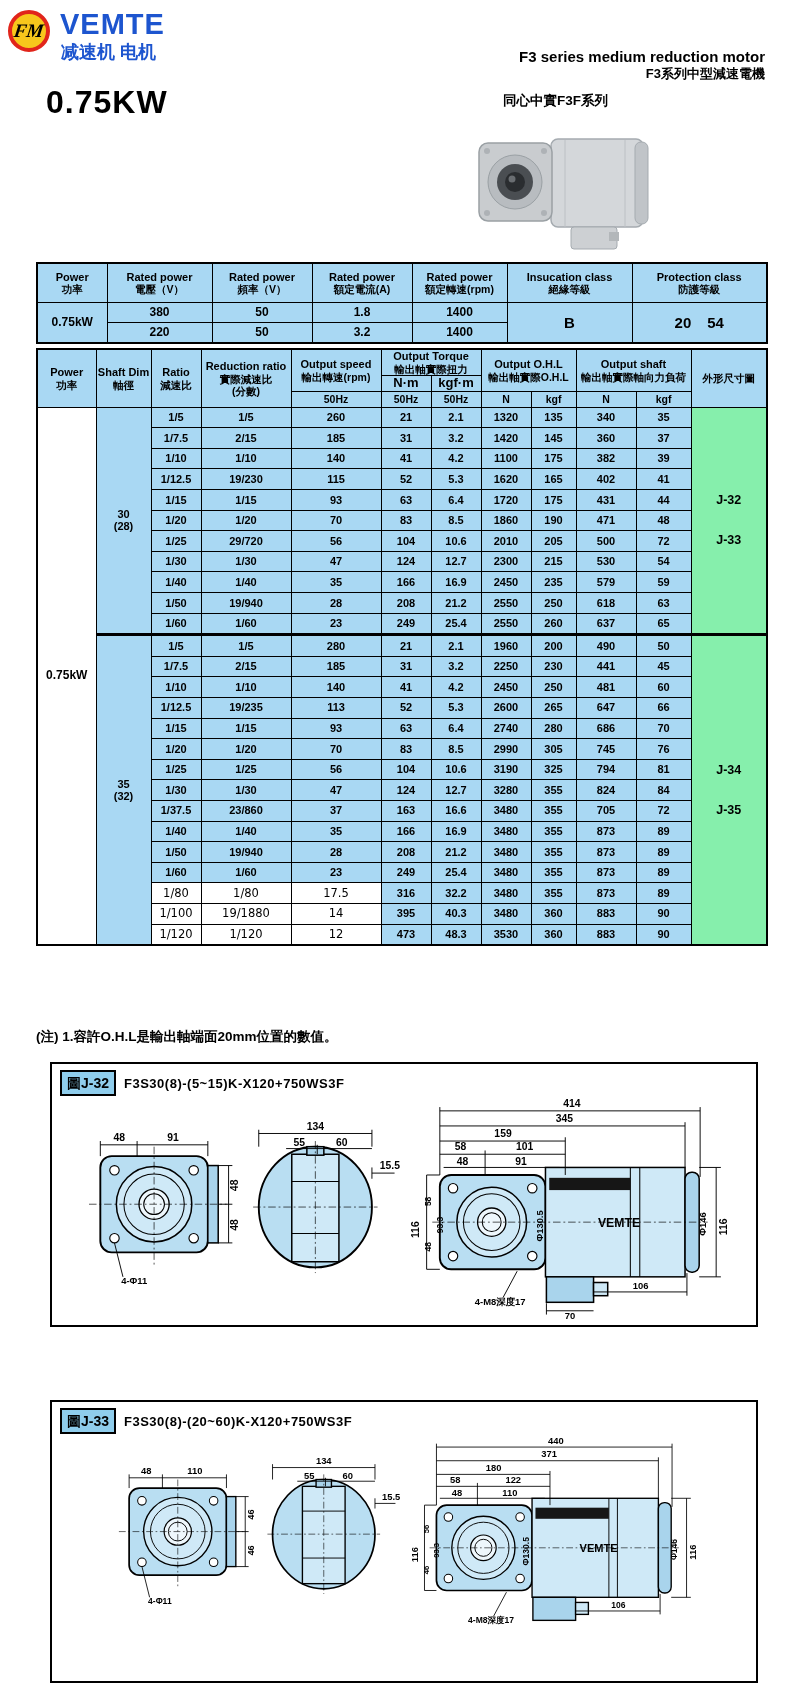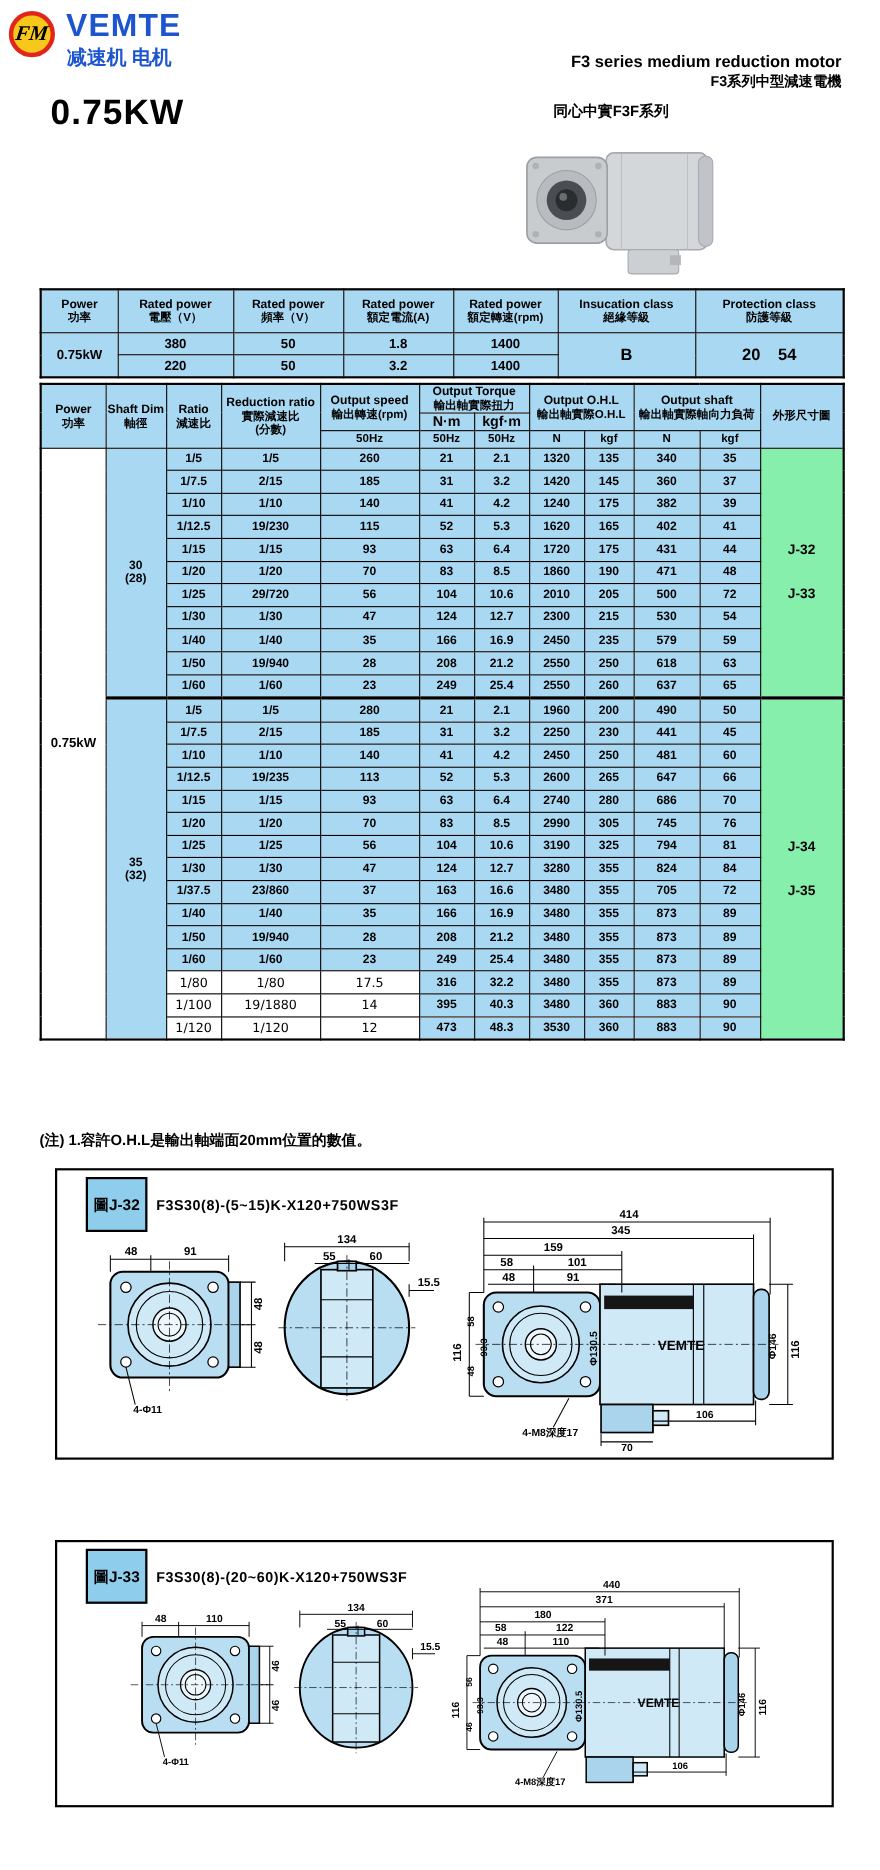--- a/index.html
+++ b/index.html
@@ -37,23 +37,23 @@
   #t2 td{height:19.6px;font-size:11px;}
   #t2 td.pcol{background:#fff;font-size:12px;}
   #t2 td.dimcol{background:#86efac;font-size:12.5px;}
   #t2 td.dimcol div{margin:26px 0;}
   #t2 td.wc{background:#fff;font-weight:normal;font-family:"DejaVu Sans",sans-serif;font-size:11.5px;}
   #t2 tr.secbreak td{border-top:3px solid #000;}
   .note{position:absolute;left:36px;top:1028px;font-size:13.5px;font-weight:bold;}
   
   .dwg-box{position:absolute;left:50px;width:708px;border:2.4px solid #000;background:#fff;box-sizing:border-box;}
   #dwg1{top:1062px;height:265px;}
-  #dwg2{top:1400px;height:243px;}
+  #dwg2{top:1400px;height:283px;}
   .dwg-head{position:absolute;left:8px;top:6px;display:flex;align-items:center;gap:8px;}
-  .badge{display:inline-block;background:#8fcdec;border:2px solid #000;padding:14px 5px;font-size:14px;font-weight:bold;line-height:18px;margin-left:18px;}
+  .badge{display:inline-block;background:#8fcdec;border:2px solid #000;padding:2px 5px;font-size:14px;font-weight:bold;line-height:18px;}
   .dwg-title{font-size:13px;font-weight:bold;letter-spacing:.5px;}
   .dwg-svg{position:absolute;left:2px;top:28px;}
   
   .pb{fill:#b9def2;stroke:#000;stroke-width:2;}
   .pb2{fill:#a9d4ec;stroke:#000;stroke-width:1.6;}
   .pc{fill:#cfe9f7;stroke:#000;stroke-width:1.6;}
   .pc2{fill:none;stroke:#000;stroke-width:1.1;}
   .pc3{fill:#eef7fc;stroke:#000;stroke-width:1.4;}
   .bolt{fill:#fff;stroke:#000;stroke-width:1.2;}
   .dim{stroke:#000;stroke-width:1;fill:none;}
@@ -262,21 +262,21 @@
           <td>145</td>
           <td>360</td>
           <td>37</td>
         </tr>
         <tr>
           <td>1/10</td>
           <td>1/10</td>
           <td>140</td>
           <td>41</td>
           <td>4.2</td>
-          <td>1240</td>
+          <td>1100</td>
           <td>175</td>
           <td>382</td>
           <td>39</td>
         </tr>
         <tr>
           <td>1/12.5</td>
           <td>19/230</td>
           <td>115</td>
           <td>52</td>
           <td>5.3</td>

